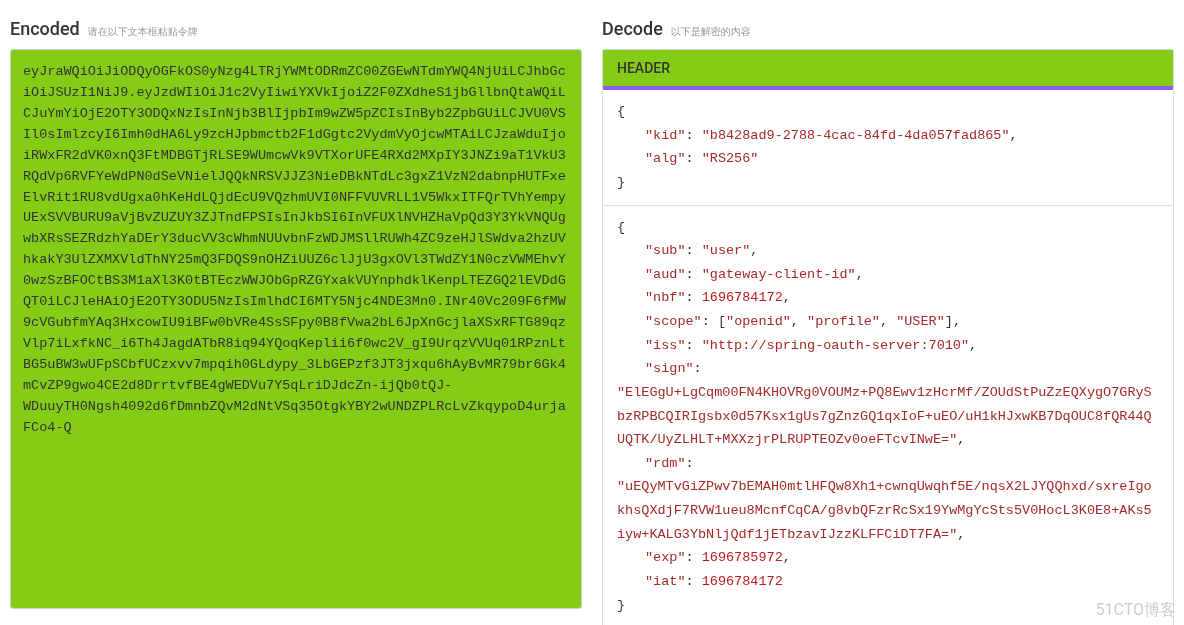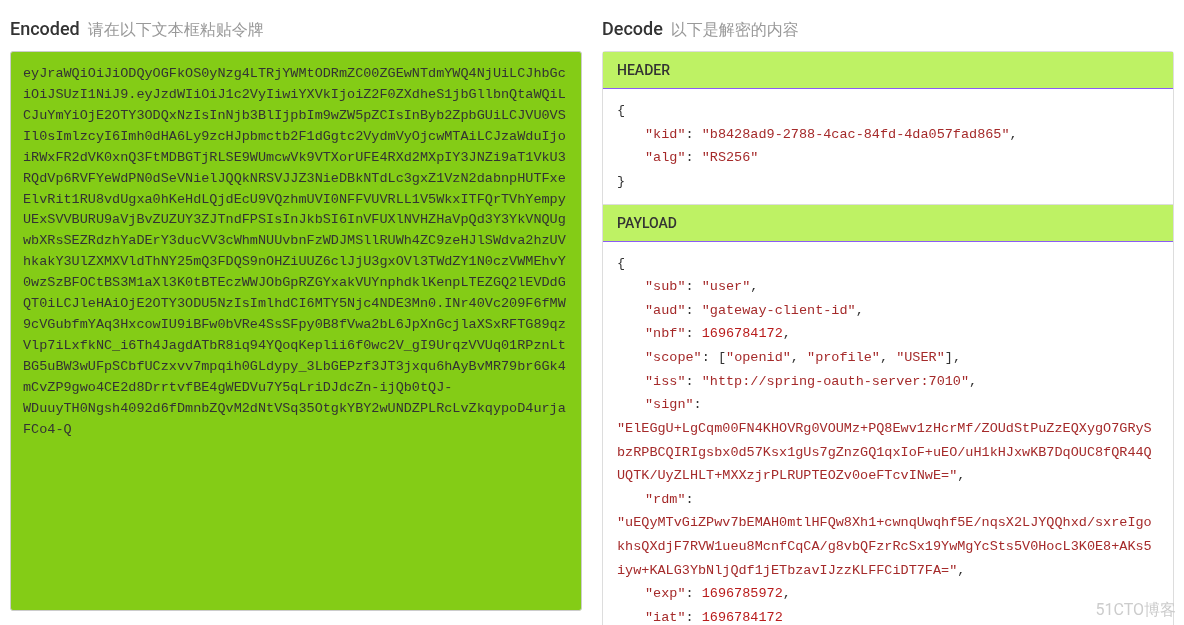--- a/index.html
+++ b/index.html
@@ -24,21 +24,21 @@
     .panel-title {
       font-size: 18px;
       font-weight: 500;
       margin-bottom: 10px;
       display: flex;
       align-items: baseline;
       gap: 8px;
       margin-top: 8px;
     }
     .panel-subtitle {
-      font-size: 16px;
+      font-size: 10px;
       color: #999;
       font-weight: normal;
     }
     .encoded-box {
       border: 1px solid #ccc;
       border-radius: 3px;
       padding: 12px;
       height: 560px;
       font-family: "Courier New", Courier, monospace;
       font-size: 13.5px;
@@ -54,22 +54,22 @@
       border-radius: 3px;
       margin-bottom: 0;
     }
     .decode-section:not(:first-child) {
       border-top: none;
     }
     .section-header {
       padding: 10px 14px;
       font-size: 14px;
       font-weight: 500;
-      background: #bef264;
-      border-bottom: 1px solid #8b5cf6;
+      background: #84cc16;
+      border-bottom: 4px solid #8b5cf6;
       color: #333;
     }
     .section-body {
       padding: 10px 14px;
       font-family: "Courier New", Courier, monospace;
       font-size: 13.5px;
       line-height: 1.75;
       word-break: break-all;
       color: #333;
     }
@@ -135,21 +135,20 @@
         <div class="section-header">HEADER</div>
         <div class="section-body" id="header-json">
             <div class="json-brace">{</div>
             <div class="indent"><span class="json-key">"kid"</span><span class="json-punct">: </span><span class="json-string">"b8428ad9-2788-4cac-84fd-4da057fad865"</span><span class="json-punct">,</span></div>
             <div class="indent"><span class="json-key">"alg"</span><span class="json-punct">: </span><span class="json-string">"RS256"</span><span class="json-punct"></span></div>
             <div class="json-brace">}</div>
           </div>
       </div>
 
       <div class="decode-section">
-        <div class="section-header">PAYLOAD</div>
         <div class="section-body" id="payload-json">
             <div class="json-brace">{</div>
             <div class="indent"><span class="json-key">"sub"</span><span class="json-punct">: </span><span class="json-string">"user"</span><span class="json-punct">,</span></div>
             <div class="indent"><span class="json-key">"aud"</span><span class="json-punct">: </span><span class="json-string">"gateway-client-id"</span><span class="json-punct">,</span></div>
             <div class="indent"><span class="json-key">"nbf"</span><span class="json-punct">: </span><span class="json-number">1696784172</span><span class="json-punct">,</span></div>
             <div class="indent"><span class="json-key">"scope"</span><span class="json-punct">: [</span><span class="json-string">"openid"</span><span class="json-punct">, </span><span class="json-string">"profile"</span><span class="json-punct">, </span><span class="json-string">"USER"</span><span class="json-punct">],</span></div>
             <div class="indent"><span class="json-key">"iss"</span><span class="json-punct">: </span><span class="json-string">"http://spring-oauth-server:7010"</span><span class="json-punct">,</span></div>
             <div class="indent"><span class="json-key">"sign"</span><span class="json-punct">:</span></div>
             <div><span class="json-string">"ElEGgU+LgCqm00FN4KHOVRg0VOUMz+PQ8Ewv1zHcrMf/ZOUdStPuZzEQXygO7GRySbzRPBCQIRIgsbx0d57Ksx1gUs7gZnzGQ1qxIoF+uEO/uH1kHJxwKB7DqOUC8fQR44QUQTK/UyZLHLT+MXXzjrPLRUPTEOZv0oeFTcvINwE="</span><span class="json-punct">,</span></div>
             <div class="indent"><span class="json-key">"rdm"</span><span class="json-punct">:</span></div>

